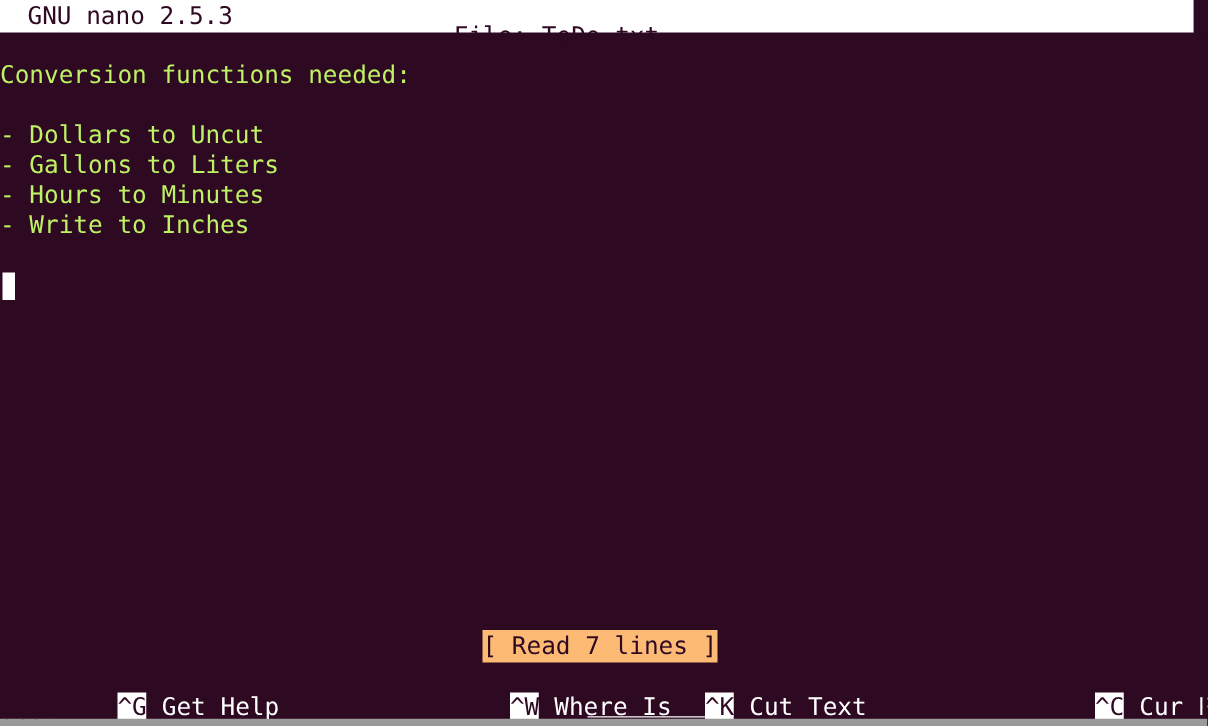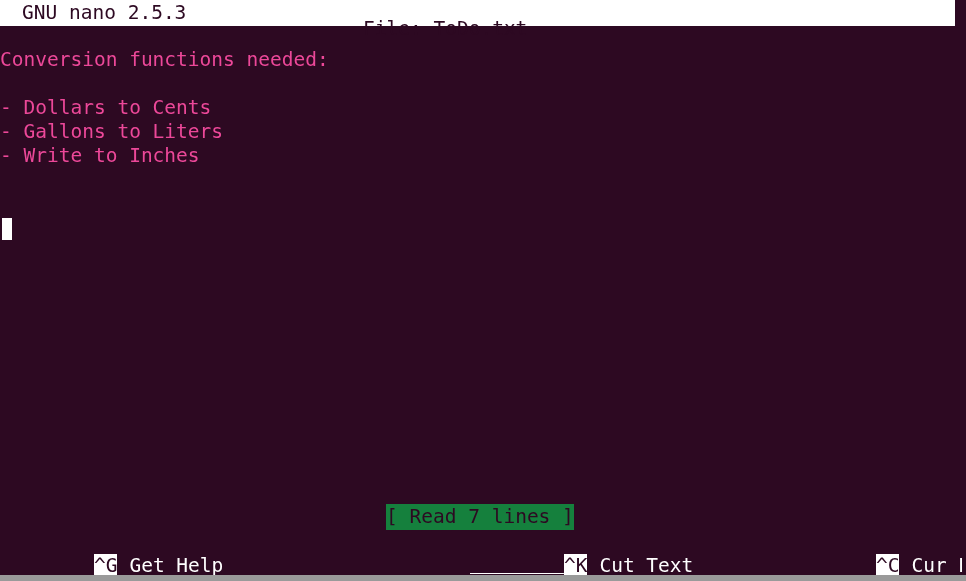--- a/index.html
+++ b/index.html
@@ -62,21 +62,21 @@
   .editor {
     position: absolute;
     left: 0;
     top: 48px;
     width: 966px;
     height: 452px;
   }
   .line {
     height: 24px;
     white-space: pre;
-    color: #ec4899;
+    color: #bef264;
     padding-left: 0;
   }
   .line.blank {
     color: transparent;
   }
 
   
   .cursor-block {
     position: absolute;
     left: 2px;
@@ -92,21 +92,21 @@
     left: 0;
     top: 504px;
     width: 966px;
     height: 26px;
   }
   .status-msg {
     position: absolute;
     left: 386px;
     top: 0;
     height: 25px;
-    background: #15803d;
+    background: #fdba74;
     color: #2d0922;
     white-space: pre;
     padding: 1px 0 0 0;
   }
 
   
   .shortcutbar {
     position: absolute;
     left: 0;
     top: 530px;
@@ -182,36 +182,40 @@
 
   <div class="titlebar">
     <span class="tb-version">GNU nano 2.5.3</span>
     <span class="tb-file">File: ToDo.txt</span>
   </div>
   <div class="titlebar-gap"></div>
 
   <div class="editor">
     <div class="line">Conversion functions needed:</div>
     <div class="line blank"></div>
-    <div class="line">- Dollars to Cents</div>
+    <div class="line">- Dollars to Uncut</div>
     <div class="line">- Gallons to Liters</div>
+    <div class="line">- Hours to Minutes</div>
     <div class="line">- Write to Inches</div>
     <div class="cursor-block"></div>
   </div>
 
   <div class="statusbar">
     <span class="status-msg">[ Read 7 lines ]</span>
   </div>
 
   <div class="shortcutbar">
 
     <div class="sc-row row1">
       <span class="sc-item" style="left:0px;">
         <span class="sc-key">^G</span><span class="sc-label">Get Help</span>
       </span>
+      <span class="sc-item" style="left:314px;">
+        <span class="sc-key">^W</span><span class="sc-label">Where Is</span>
+      </span>
       <span class="sc-item" style="left:470px;text-decoration:underline;">
         <span class="sc-key">^K</span><span class="sc-label">Cut Text</span>
       </span>
       <span class="sc-item" style="left:782px;">
         <span class="sc-key">^C</span><span class="sc-label">Cur Pos</span>
       </span>
     </div>
 
     <div class="sc-row row2">
       <span class="sc-item" style="left:0px;">

